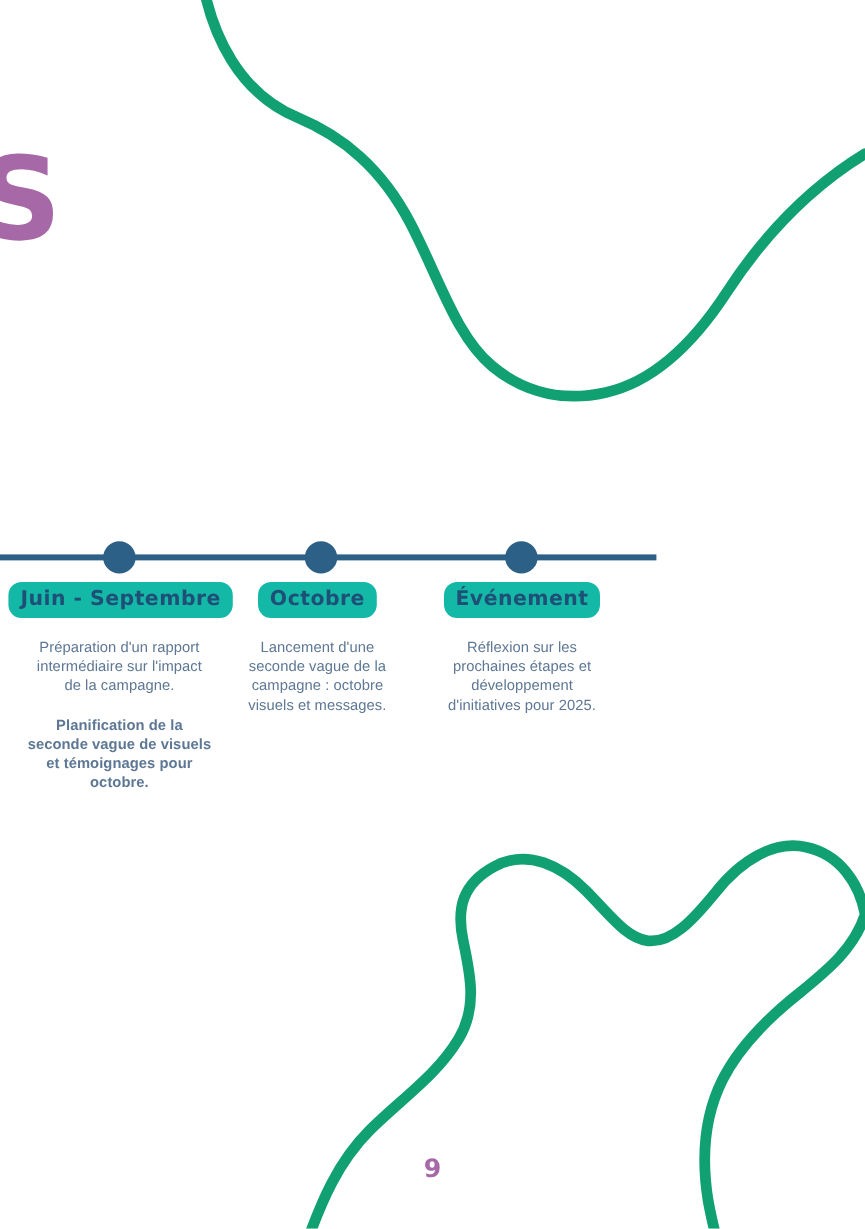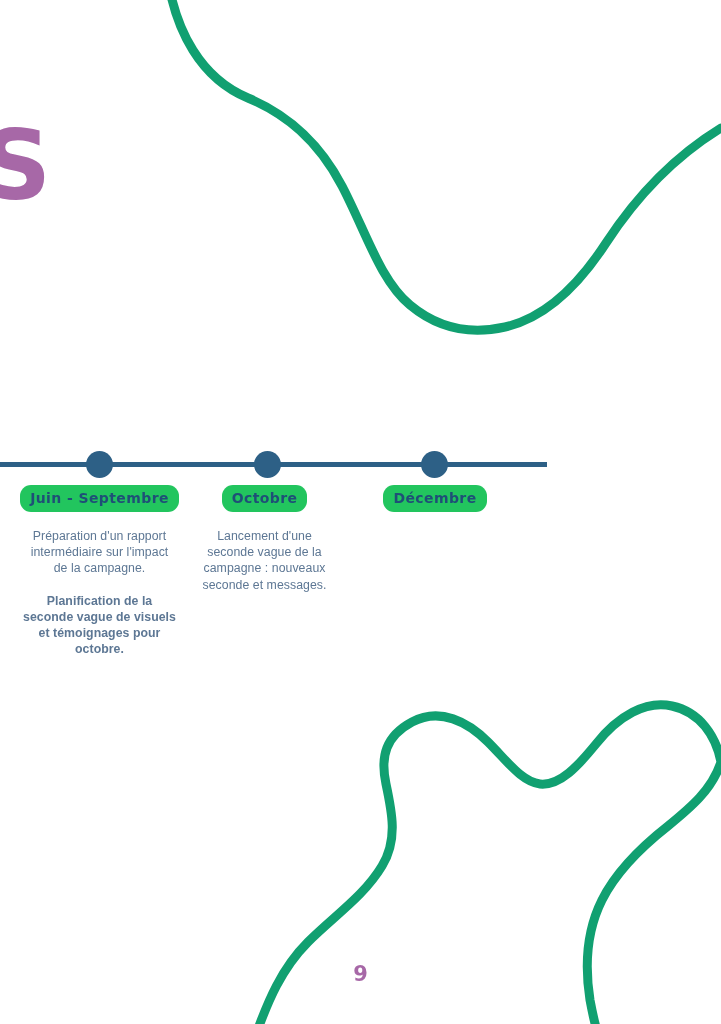--- a/index.html
+++ b/index.html
@@ -86,25 +86,25 @@
     position: absolute;
     top: 0;
     text-align: center;
   }
   .ms-1 { left: 7px;   width: 185px; }
   .ms-2 { left: 182px; width: 165px; }
   .ms-3 { left: 350px; width: 170px; }
 
   .ms-label {
     display: inline-block;
-    background: #22c55e;
+    background: #14b8a6;
     color: #1f4f77;
     font-family: "DejaVu Sans", sans-serif;
     font-weight: 700;
-    font-size: 14px;
+    font-size: 17px;
     line-height: 1;
     letter-spacing: 0.4px;
     padding: 6px 10px 7px 10px;
     border-radius: 11px;
     white-space: nowrap;
   }
 
   .ms-body {
     margin-top: 14px;
     color: #5d7794;
@@ -181,27 +181,28 @@
         <div class="ms-label">Juin - Septembre</div>
         <div class="ms-body">
           <p>Préparation d'un rapport intermédiaire sur l'impact de la campagne.</p>
           <p>Planification de la seconde vague de visuels et témoignages pour octobre.</p>
         </div>
       </div>
 
       <div class="milestone ms-2">
         <div class="ms-label">Octobre</div>
         <div class="ms-body">
-          <p>Lancement d'une seconde vague de la campagne : nouveaux seconde et messages.</p>
+          <p>Lancement d'une seconde vague de la campagne : octobre visuels et messages.</p>
         </div>
       </div>
 
       <div class="milestone ms-3">
-        <div class="ms-label">Décembre</div>
+        <div class="ms-label">Événement</div>
         <div class="ms-body">
+          <p>Réflexion sur les prochaines étapes et développement d'initiatives pour 2025.</p>
         </div>
       </div>
 
     </div>
   </div>
 
   <div class="page-number">9</div>
 
 </div>
 

